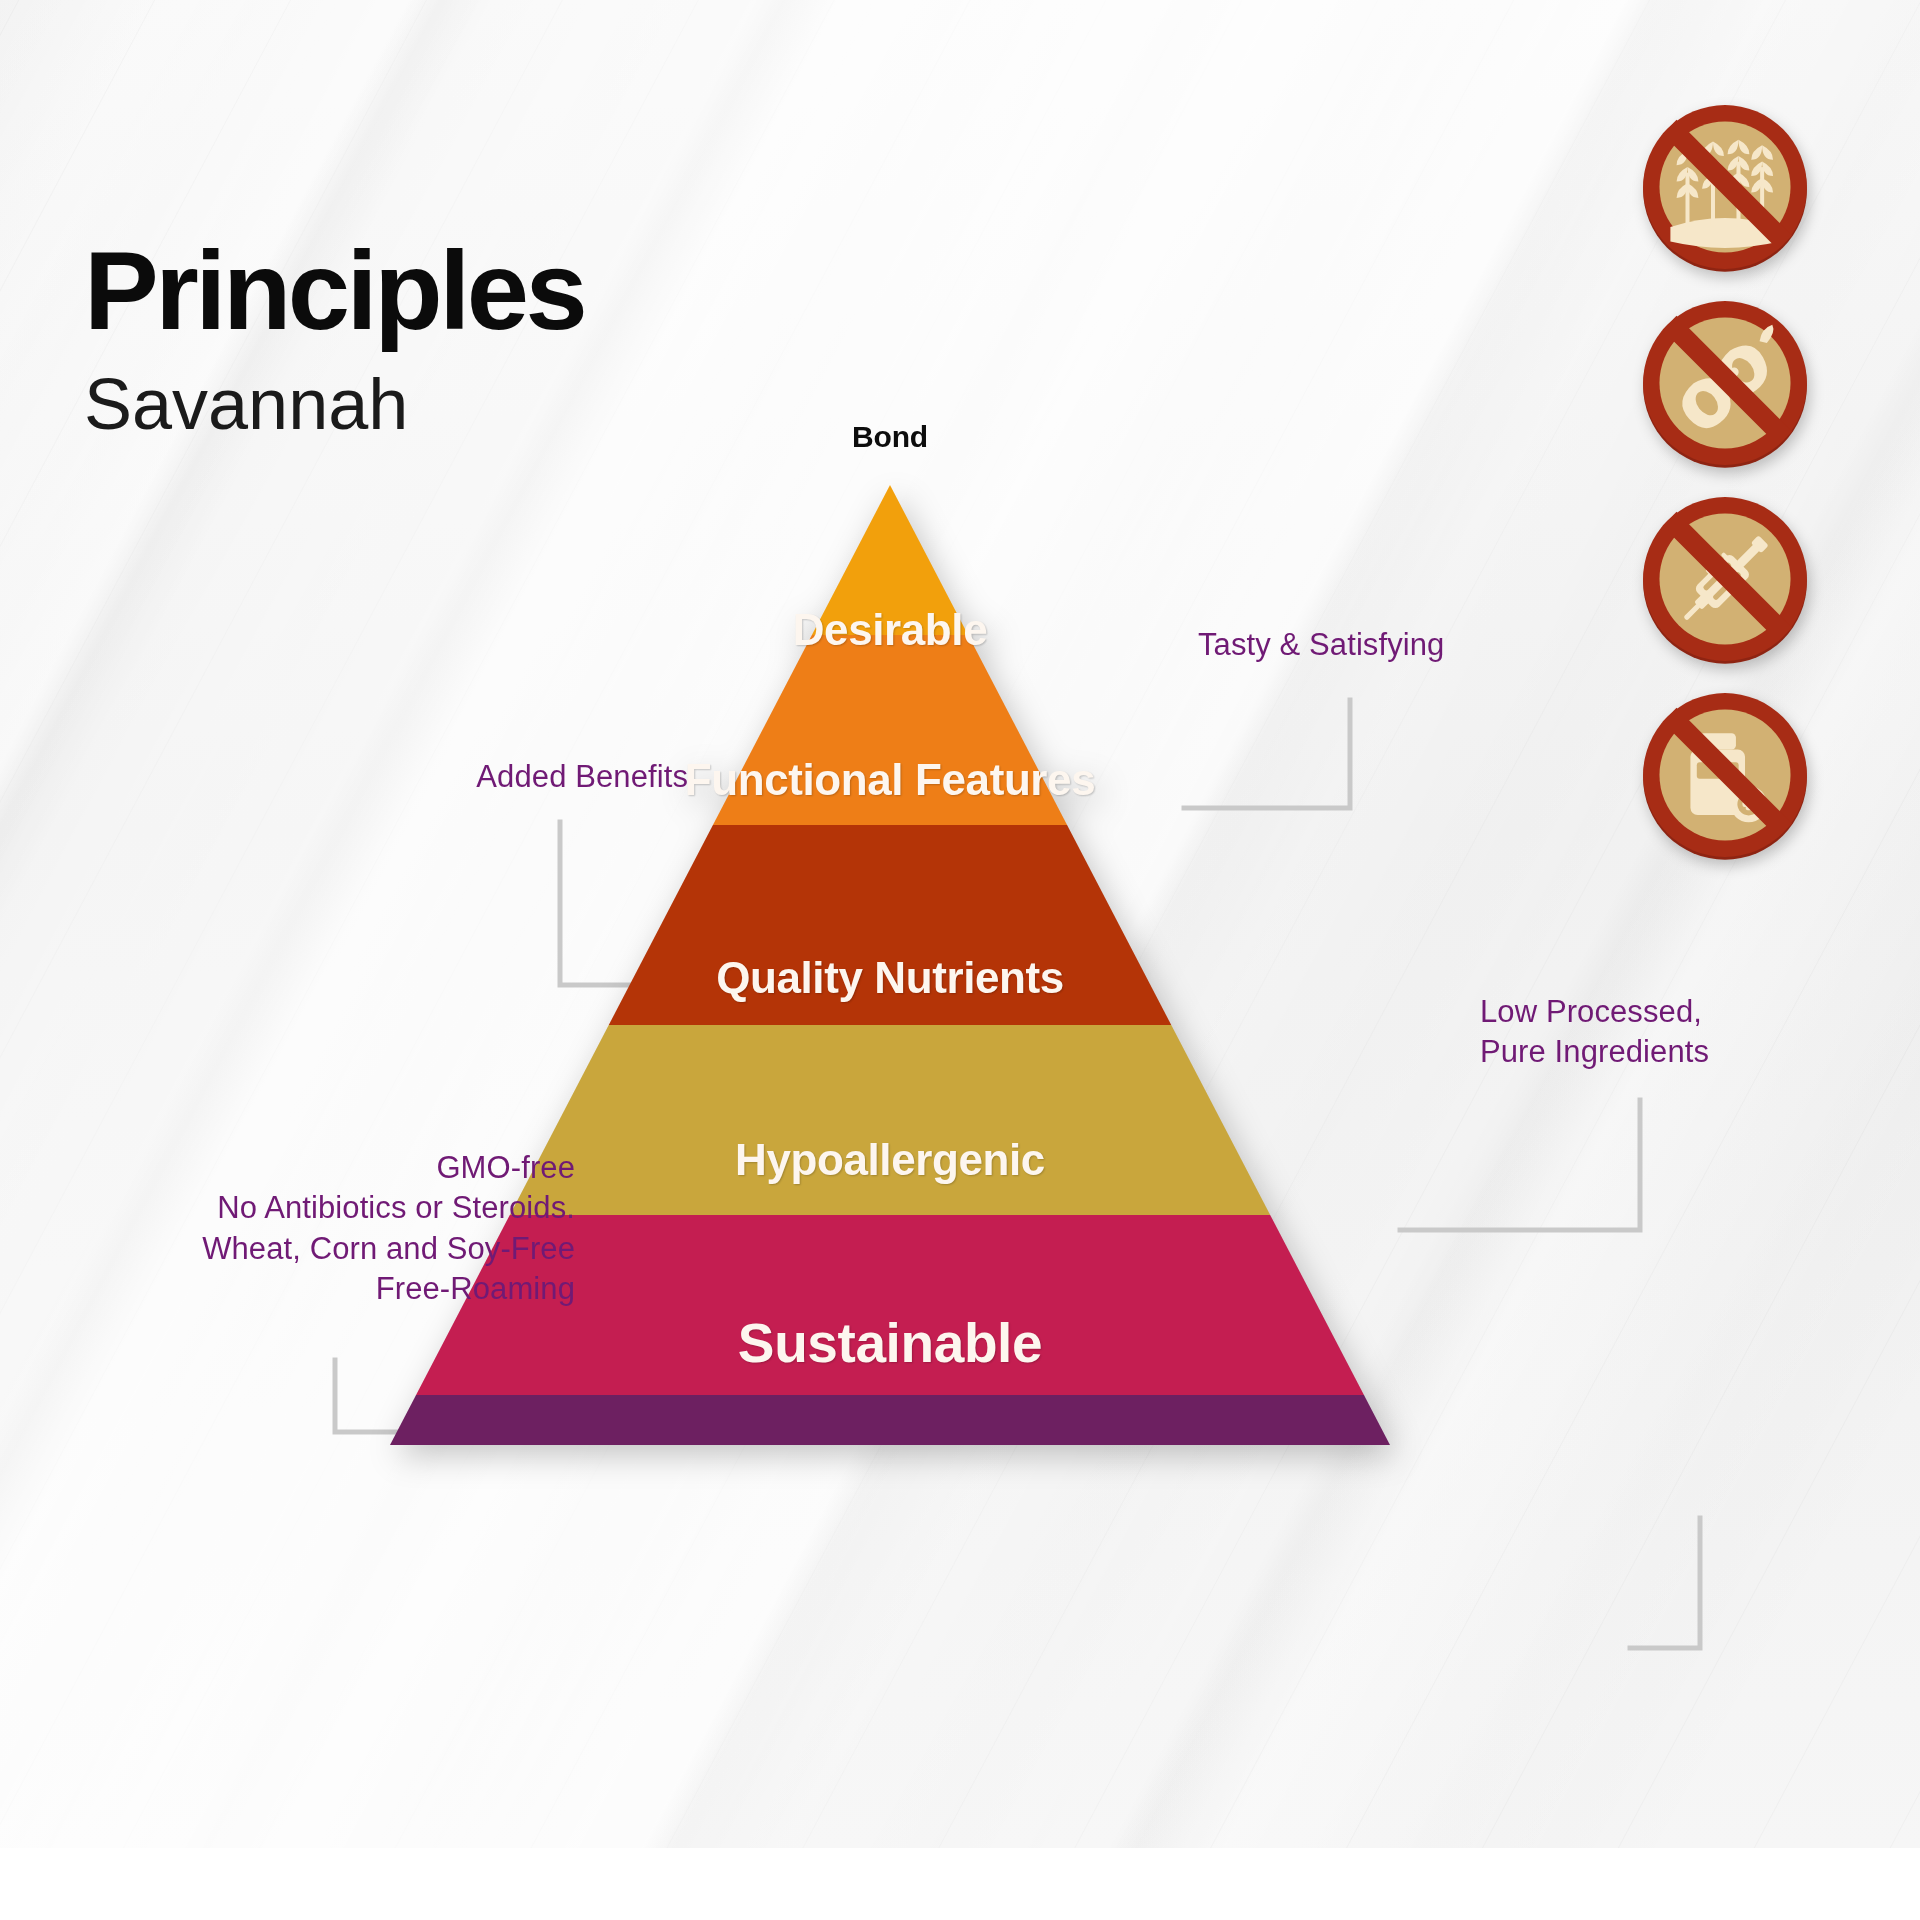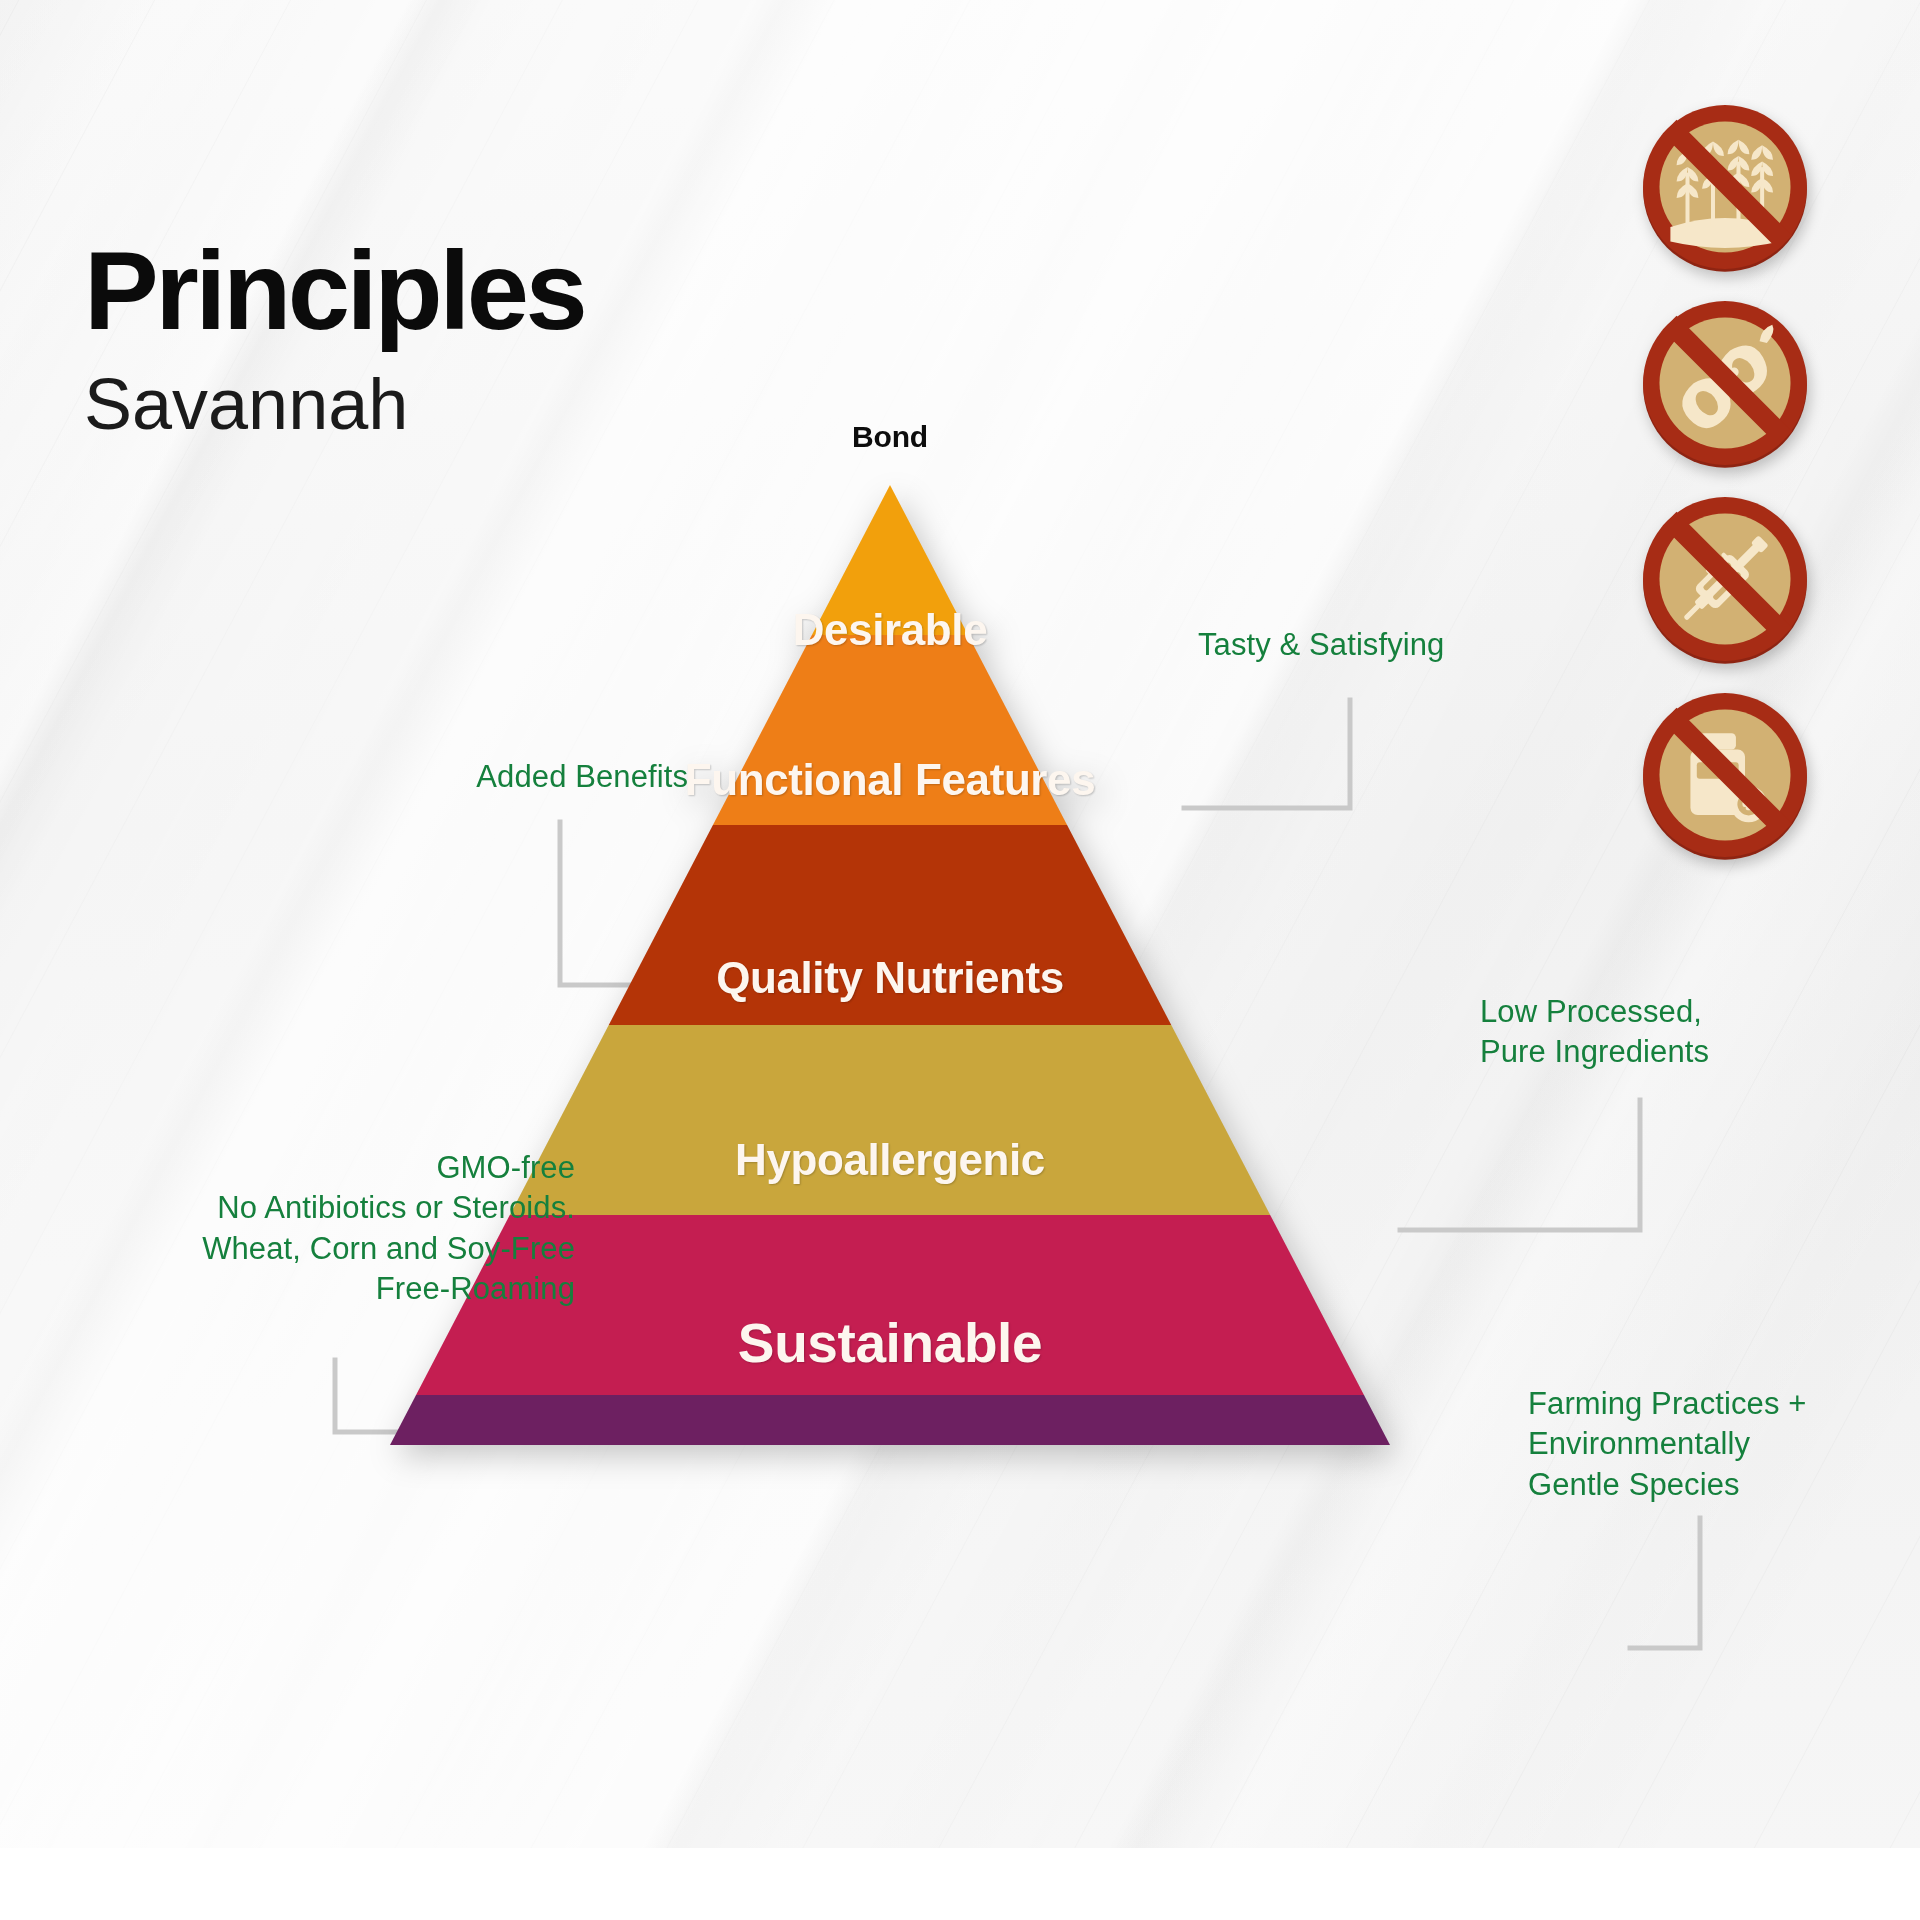--- a/index.html
+++ b/index.html
@@ -135,21 +135,21 @@
     font-weight: 800;
     color: #0d0d0d;
     letter-spacing: -0.2px;
   }
 
   
   .callout {
     position: absolute;
     font-size: 31px;
     font-weight: 400;
-    color: #15803d;
+    color: #701a75;
     line-height: 1.30;
     letter-spacing: .1px;
     white-space: pre-line;
   }
   .callout.right { text-align: left; }
   .callout.left  { text-align: center; }
 
   #callout-tasty        { left: 1198px; top: 625px; }
   #callout-lowproc      { left: 1480px; top: 992px; text-align: left; }
   #callout-farming      { left: 1528px; top: 1384px; text-align: left; }
@@ -235,23 +235,20 @@
     <div class="tier-label" id="label-quality">Quality Nutrients</div>
     <div class="tier-label" id="label-hypo">Hypoallergenic</div>
     <div class="tier-label" id="label-sustainable">Sustainable</div>
   </div>
 
   <div class="callout right" id="callout-tasty">Tasty &amp; Satisfying</div>
 
   <div class="callout right" id="callout-lowproc">Low Processed,
 Pure Ingredients</div>
 
-  <div class="callout right" id="callout-farming">Farming Practices +
-Environmentally
-Gentle Species</div>
 
   <div class="callout left" id="callout-added">Added Benefits</div>
 
   <div class="callout left" id="callout-gmo">GMO-free
 No Antibiotics or Steroids.
 Wheat, Corn and Soy-Free
 Free-Roaming</div>
 
   <div id="badges">
 

